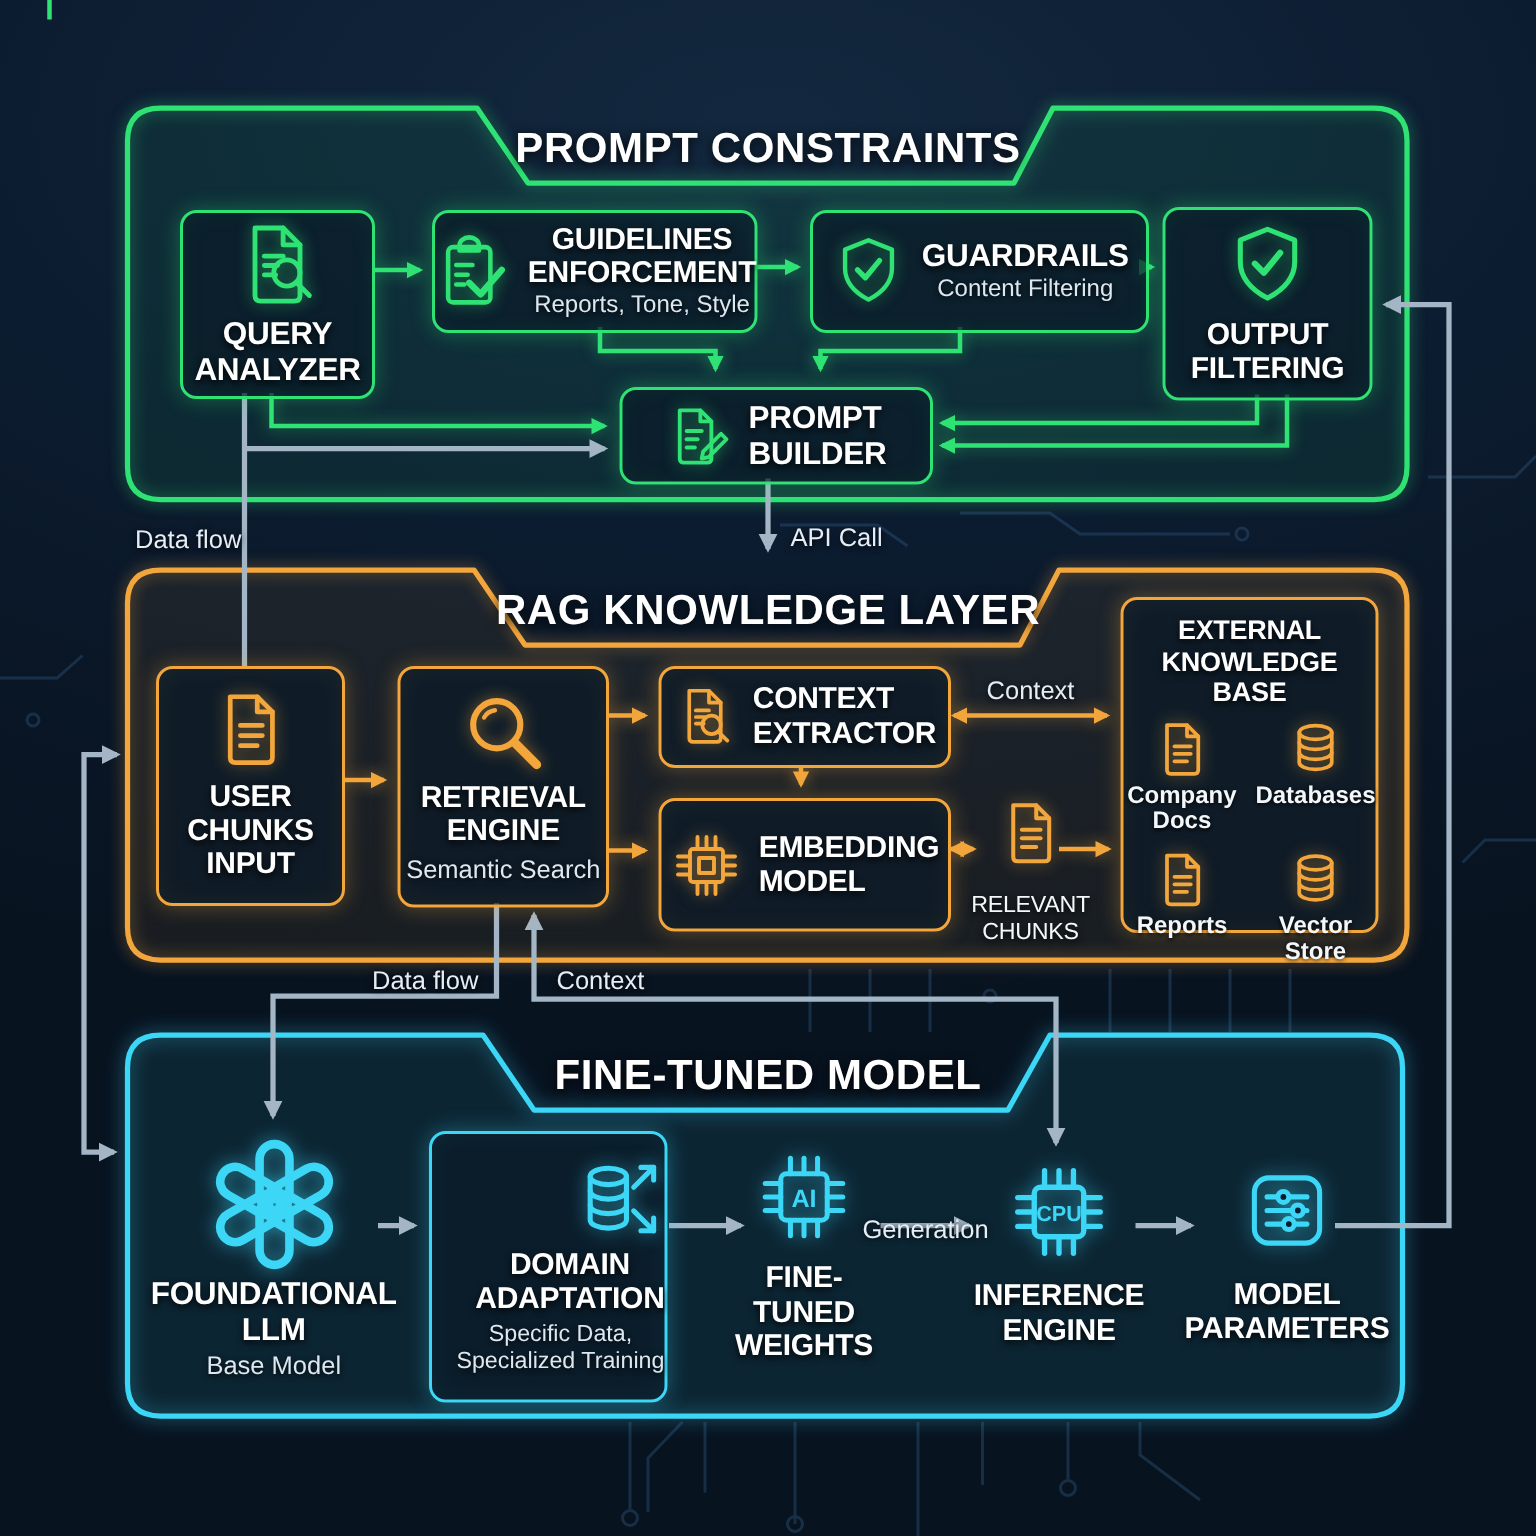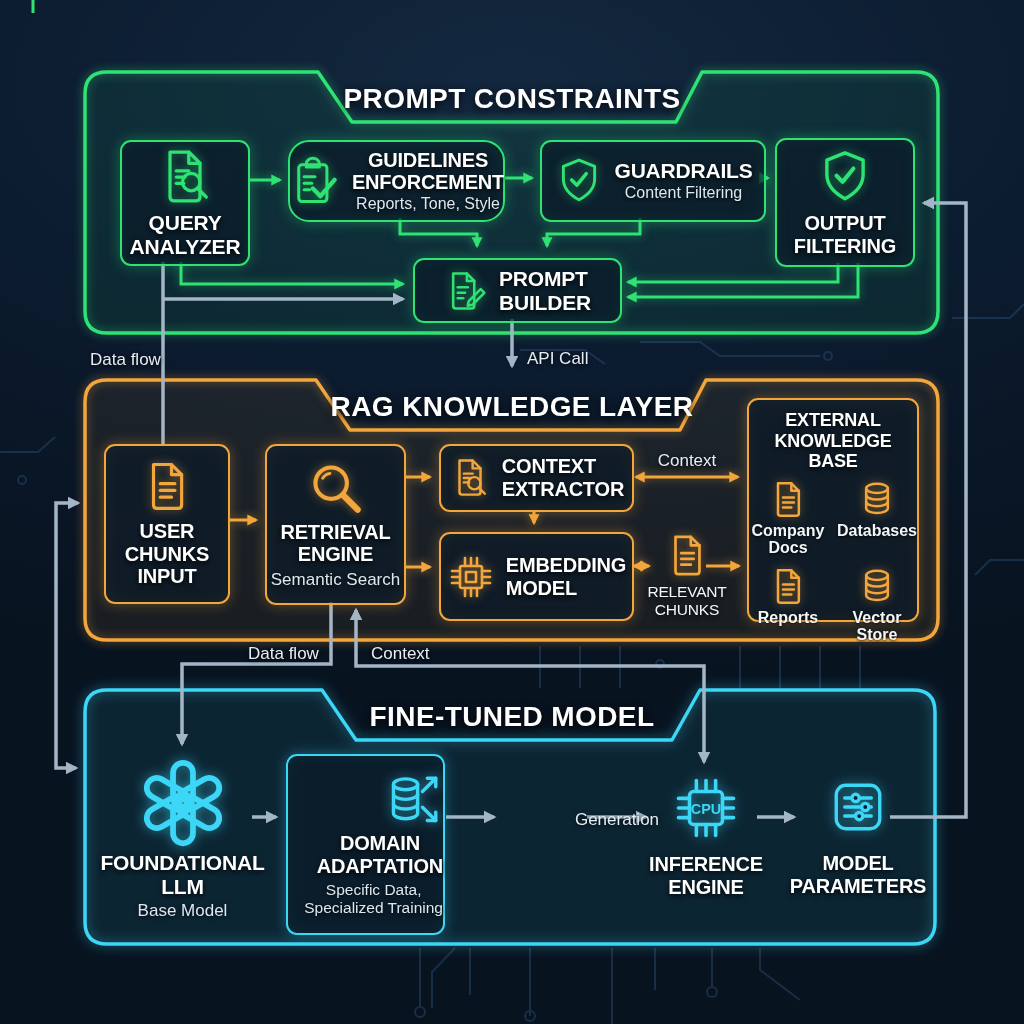--- a/index.html
+++ b/index.html
@@ -145,21 +145,21 @@
       <line x1="17" y1="19" x2="27" y2="19"></line>
         <line x1="17" y1="24" x2="24" y2="24"></line>
         <line x1="17" y1="29" x2="23" y2="29"></line>
       <circle cx="29" cy="28" r="7"></circle>
         <line x1="34" y1="33" x2="41" y2="40"></line>
     </svg>
     <div class="lbl" style="font-size:21px;">QUERY
 ANALYZER</div>
   </div>
 
-  <div class="node row boxed g-box" style="left:288px;top:140px;width:213px;height:78px;border-radius:21px;">
+  <div class="node row boxed g-box" style="left:288px;top:140px;width:213px;height:78px;">
     <svg class="icon glow-g" width="52" height="52" viewBox="0 0 48 48" fill="none" stroke="#2fe274" stroke-width="2.8" stroke-linecap="round" stroke-linejoin="round">
       <rect x="9" y="9" width="26" height="34" rx="3"></rect>
       <path d="M16 11 H28 V8 A6 5 0 0 0 16 8 Z"></path>
       <line x1="14" y1="20" x2="24" y2="20"></line>
         <line x1="14" y1="26" x2="21" y2="26"></line>
         <line x1="14" y1="32" x2="19" y2="32"></line>
       <path d="M22 31 L29 38 L42 23" stroke-width="4"></path>
     </svg>
     <div>
       <div class="lbl">GUIDELINES
@@ -253,21 +253,21 @@
         <line x1="5" y1="24" x2="13" y2="24"></line>
         <line x1="5" y1="30" x2="13" y2="30"></line>
       <line x1="35" y1="18" x2="43" y2="18"></line>
         <line x1="35" y1="24" x2="43" y2="24"></line>
         <line x1="35" y1="30" x2="43" y2="30"></line>
     </svg>
     <div class="lbl left">EMBEDDING
 MODEL</div>
   </div>
 
-  <div class="node col" style="left:645px;top:533px;width:84px;height:92px;gap:4px;justify-content:flex-start;">
+  <div class="node col" style="left:645px;top:533px;width:84px;height:92px;gap:16px;justify-content:flex-start;">
     <svg class="icon glow-o" width="46" height="46" viewBox="0 0 48 48" fill="none" stroke="#f3a63c" stroke-width="2.8" stroke-linecap="round" stroke-linejoin="round">
       <path d="M12 4 H28 L37 13 V40 Q37 43 34 43 H15 Q12 43 12 40 Z"></path>
         <path d="M28 4 V13 H37"></path>
       <line x1="18" y1="21" x2="31" y2="21"></line>
         <line x1="18" y1="27" x2="31" y2="27"></line>
         <line x1="18" y1="33" x2="28" y2="33"></line>
     </svg>
     <div class="lbl" style="font-size:15.5px;font-weight:normal;color:#f4f8fb;">RELEVANT
 CHUNKS</div>
   </div>
@@ -344,20 +344,40 @@
         <path d="M35 6 H42 V13"></path>
       <path d="M31 30 L42 41"></path>
         <path d="M42 34 V41 H35"></path>
     </svg>
     <div class="lbl">DOMAIN
 ADAPTATION</div>
     <div class="sub" style="font-size:15.5px;">Specific Data,
 Specialized Training</div>
   </div>
 
+  <div class="node col" style="left:478px;top:778px;width:116px;height:120px;gap:12px;">
+    <svg class="icon glow-c" width="62" height="62" viewBox="0 0 48 48" fill="none" stroke="#3cd7f6" stroke-width="2.6" stroke-linecap="round" stroke-linejoin="round">
+      <rect x="12" y="12" width="24" height="24" rx="3"></rect>
+      <line x1="17" y1="4" x2="17" y2="12"></line>
+        <line x1="24" y1="4" x2="24" y2="12"></line>
+        <line x1="31" y1="4" x2="31" y2="12"></line>
+      <line x1="17" y1="36" x2="17" y2="44"></line>
+        <line x1="24" y1="36" x2="24" y2="44"></line>
+        <line x1="31" y1="36" x2="31" y2="44"></line>
+      <line x1="4" y1="17" x2="12" y2="17"></line>
+        <line x1="4" y1="24" x2="12" y2="24"></line>
+        <line x1="4" y1="31" x2="12" y2="31"></line>
+      <line x1="36" y1="17" x2="44" y2="17"></line>
+        <line x1="36" y1="24" x2="44" y2="24"></line>
+        <line x1="36" y1="31" x2="44" y2="31"></line>
+      <text x="24" y="29" text-anchor="middle" font-size="13" font-weight="bold" fill="#3cd7f6" stroke="none" font-family="Liberation Sans, sans-serif">AI</text>
+    </svg>
+    <div class="lbl">FINE-TUNED
+WEIGHTS</div>
+  </div>
 
   <div class="node col" style="left:648px;top:775px;width:116px;height:123px;gap:12px;">
     <svg class="icon glow-c" width="66" height="66" viewBox="0 0 48 48" fill="none" stroke="#3cd7f6" stroke-width="2.6" stroke-linecap="round" stroke-linejoin="round">
       <rect x="12" y="12" width="24" height="24" rx="3"></rect>
       <line x1="17" y1="4" x2="17" y2="12"></line>
         <line x1="24" y1="4" x2="24" y2="12"></line>
         <line x1="31" y1="4" x2="31" y2="12"></line>
       <line x1="17" y1="36" x2="17" y2="44"></line>
         <line x1="24" y1="36" x2="24" y2="44"></line>
         <line x1="31" y1="36" x2="31" y2="44"></line>

